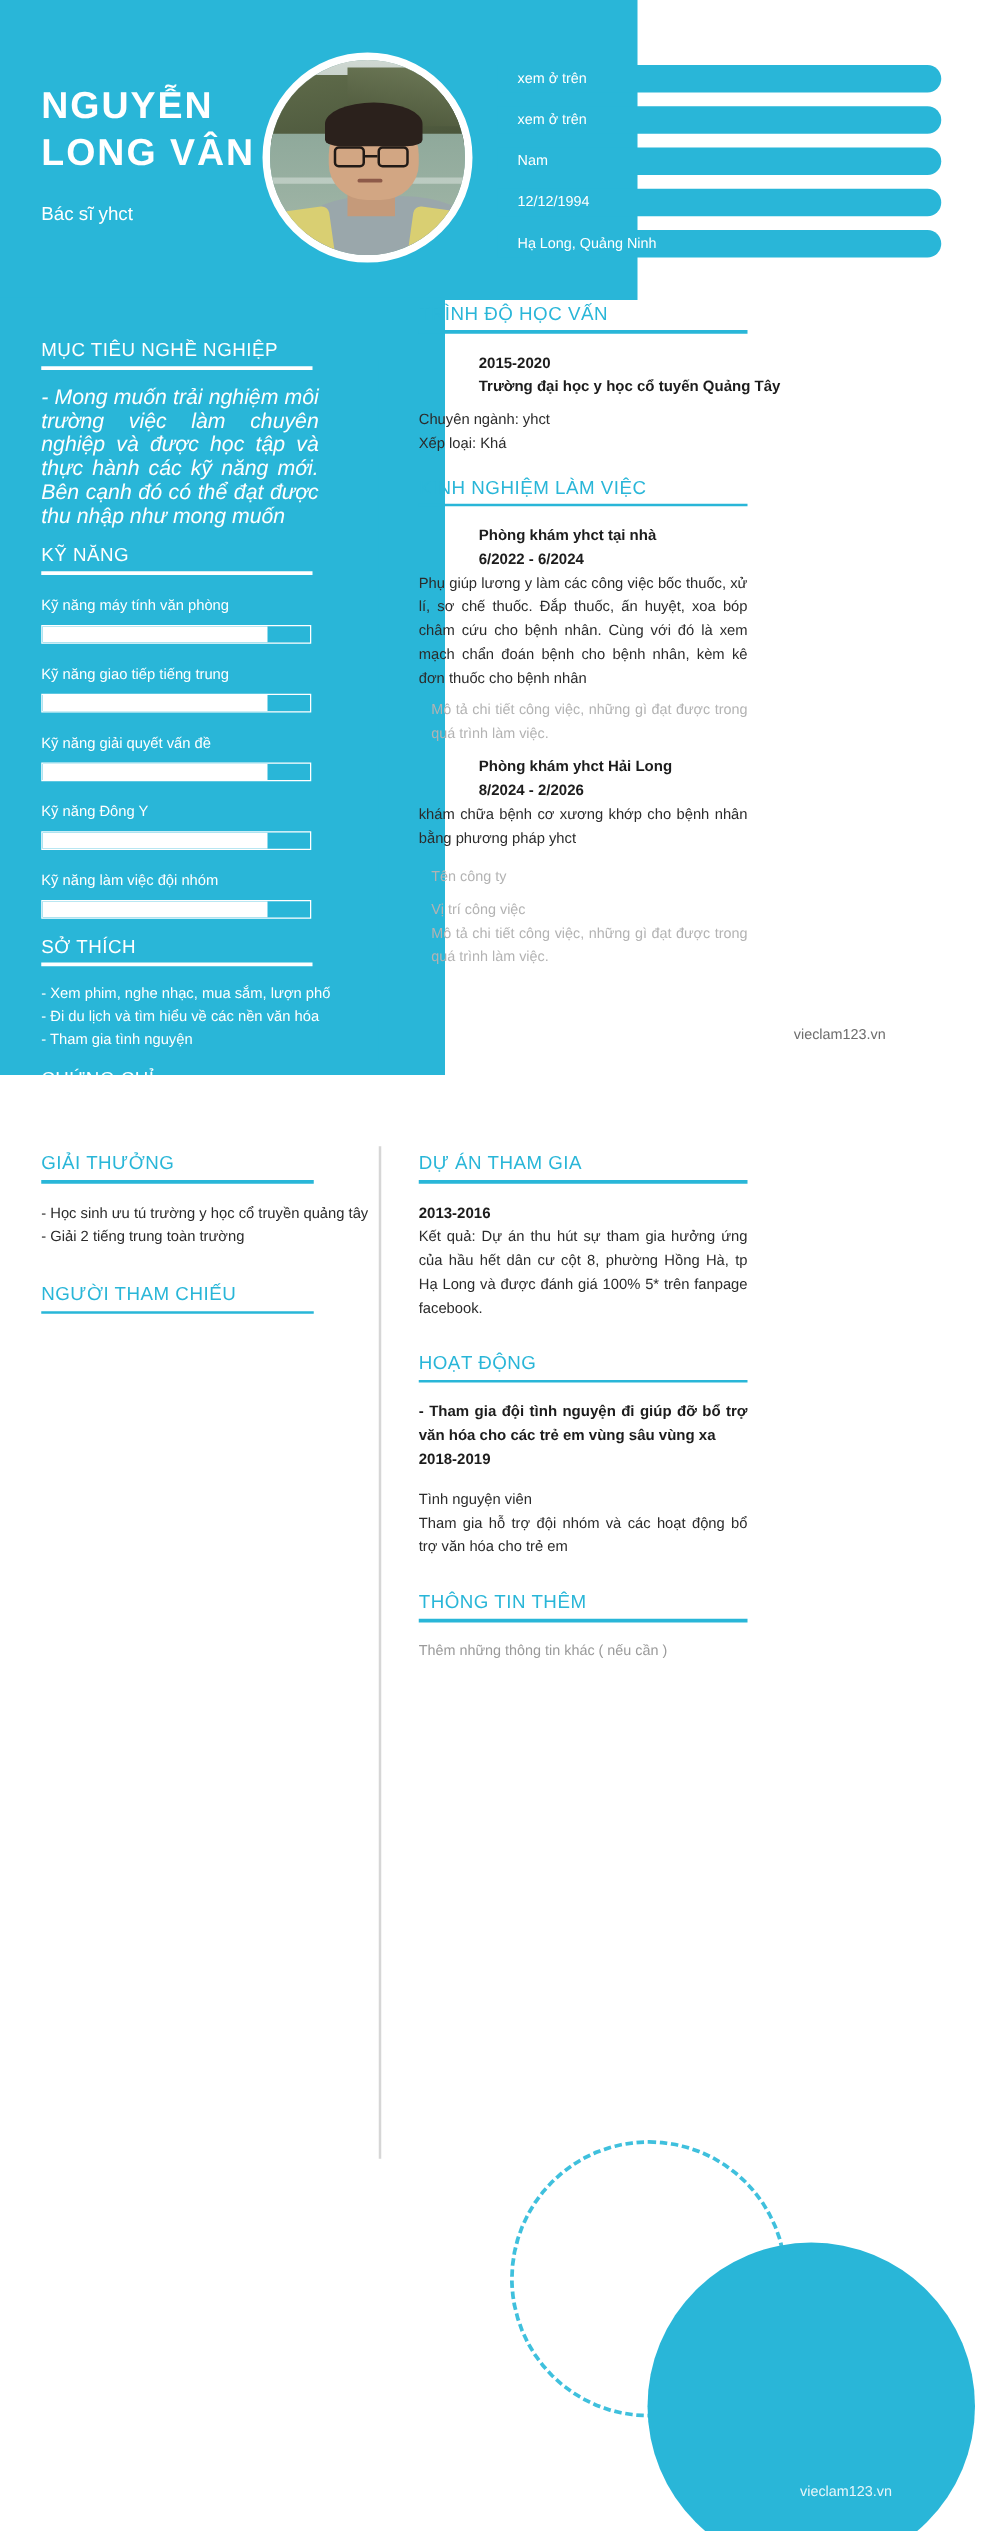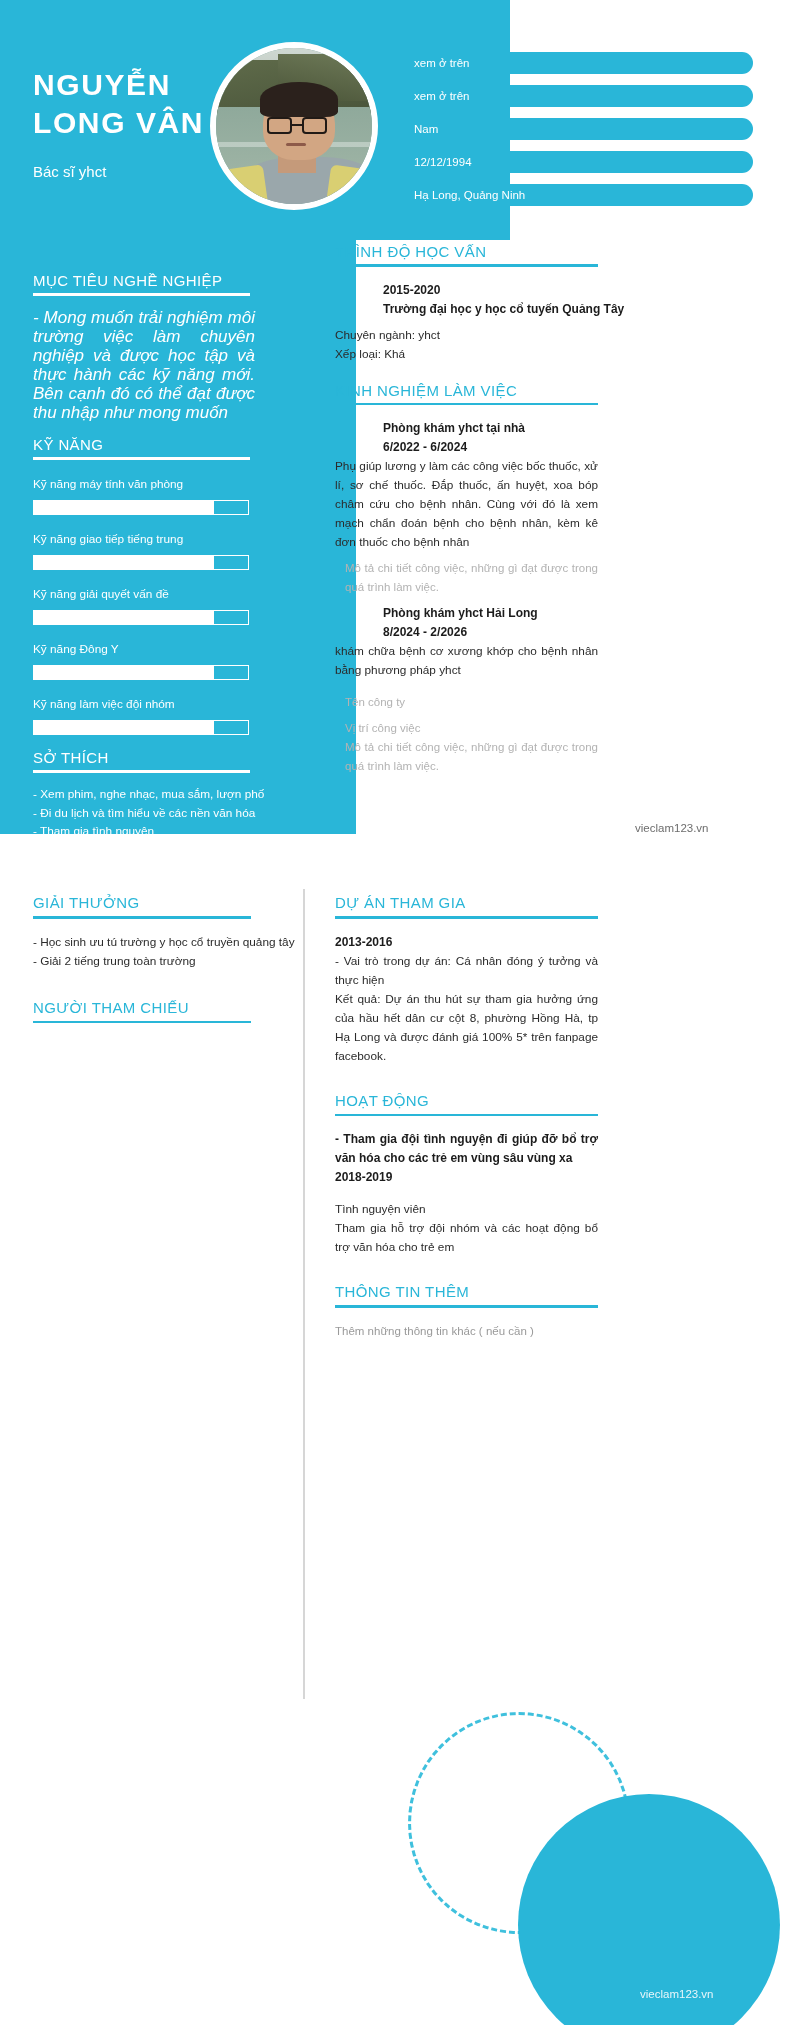--- a/index.html
+++ b/index.html
@@ -125,21 +125,21 @@
   .r-muted { font-size: 11.5px; color: #b3b3b3; line-height: 19px; text-align: justify; width: 263px; }
   .gap6 { height: 7px; }
   .gap12 { height: 13px; }
 
   .watermark1 {
     position: absolute; left: 635px; top: 822px;
     font-size: 11.5px; color: #6d6d6d;
   }
 
   
-  #page2 { position: absolute; left: 0; top: 834px; width: 709px; height: 1163px; background: #fff; }
+  #page2 { position: absolute; left: 0; top: 862px; width: 709px; height: 1163px; background: #fff; }
   .p2-left { position: absolute; left: 33px; top: 60px; width: 265px; }
   .p2-right { position: absolute; left: 335px; top: 60px; width: 300px; }
   .p2-divider {
     position: absolute; left: 303px; top: 55px;
     width: 2px; height: 810px; background: #d6d6d6;
   }
   .p2-head {
     font-size: 15px; color: #29b6d8; letter-spacing: .4px; margin-bottom: 5px;
   }
   .p2-rule-l { height: 2.5px; background: #29b6d8; width: 218px; margin-bottom: 14px; }
@@ -311,21 +311,20 @@
 
     <div style="height:28px"></div>
     <div class="p2-head">NGƯỜI THAM CHIẾU</div>
     <div class="p2-rule-l"></div>
   </div>
 
   <div class="p2-right">
     <div class="p2-head">DỰ ÁN THAM GIA</div>
     <div class="p2-rule-r"></div>
     <div class="p2-bold">2013-2016</div>
-    <div class="p2-text p2-just">- Vai trò trong dự án: Cá nhân đóng ý tưởng và thực hiện</div>
     <div class="p2-text p2-just">Kết quả: Dự án thu hút sự tham gia hưởng ứng của hầu hết dân cư cột 8, phường Hồng Hà, tp Hạ Long và được đánh giá 100% 5* trên fanpage facebook.</div>
 
     <div style="height:26px"></div>
     <div class="p2-head">HOẠT ĐỘNG</div>
     <div class="p2-rule-r"></div>
     <div class="p2-bold">- Tham gia đội tình nguyện đi giúp đỡ bổ trợ văn hóa cho các trẻ em vùng sâu vùng xa</div>
     <div class="p2-bold">2018-2019</div>
     <div class="gap12"></div>
     <div class="p2-text">Tình nguyện viên</div>
     <div class="p2-text p2-just">Tham gia hỗ trợ đội nhóm và các hoạt động bổ trợ văn hóa cho trẻ em</div>

